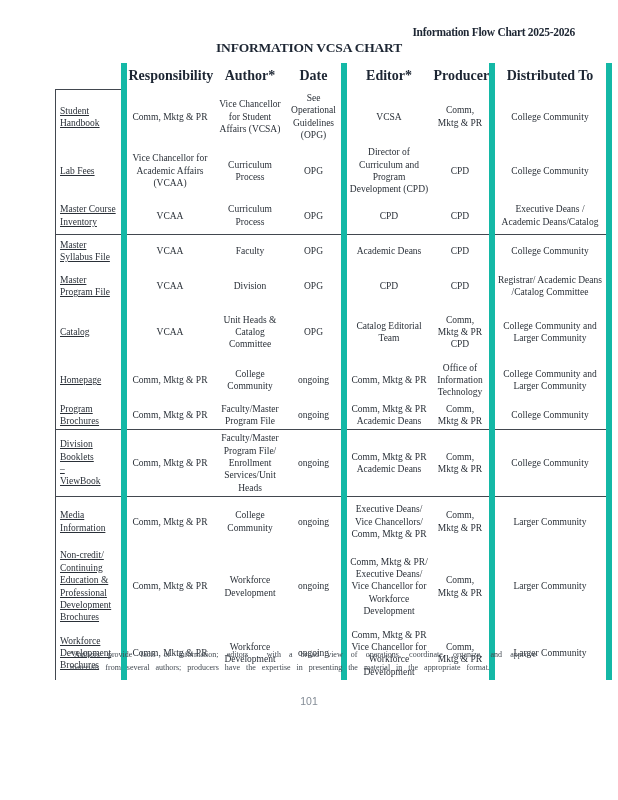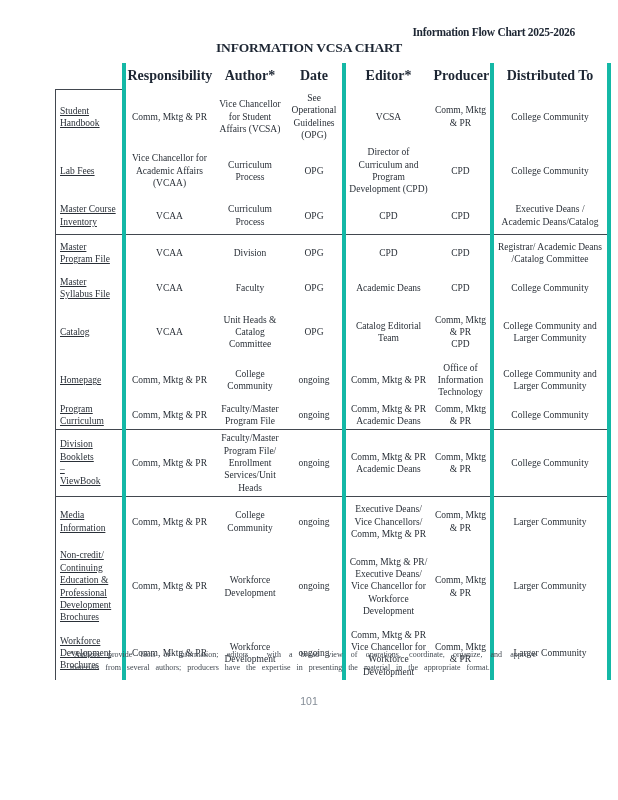--- a/index.html
+++ b/index.html
@@ -33,21 +33,21 @@
   th, td {
     vertical-align:middle; text-align:center;
     padding:2px 3px; white-space:pre-line;
     overflow:hidden; font-weight:normal;
   }
   thead th {
     font-weight:bold; font-size:14px; color:#1d2633;
     padding:4px 2px; height:25px;
   }
   
-  .c0, .c3, .c5, .c6 { border-right:4px solid #14b8a6; }
+  .c0, .c3, .c5, .c6 { border-right:6px solid #14b8a6; }
   tbody .c0 { border-left:1px solid #42474f;text-decoration:underline; }
   thead .c0 { border-bottom:1px solid #42474f; }
   
   tbody.sep tr:first-child td { border-top:1px solid #42474f; }
   td.label-cell { text-align:left; padding-left:4px; }
   .footnote {
     position:absolute; top:649px; left:70px; width:466px;
     font-size:8px; line-height:1.6; color:#434a52;
     text-align:justify; word-spacing:4px;
   }
@@ -110,37 +110,37 @@
           <td class="c0 label-cell">Master Course Inventory</td>
           <td class="c1">VCAA</td>
           <td class="c2">Curriculum Process</td>
           <td class="c3">OPG</td>
           <td class="c4">CPD</td>
           <td class="c5">CPD</td>
           <td class="c6">Executive Deans / Academic Deans/Catalog</td>
         </tr>
       </tbody>
       <tbody class="sep">
+        <tr style="height: 33px;">
+          <td class="c0 label-cell">Master Syllabus File</td>
+          <td class="c1">VCAA</td>
+          <td class="c2">Faculty</td>
+          <td class="c3">OPG</td>
+          <td class="c4">Academic Deans</td>
+          <td class="c5">CPD</td>
+          <td class="c6">College Community</td>
+        </tr>
         <tr style="height: 37px;">
           <td class="c0 label-cell">Master Program File</td>
           <td class="c1">VCAA</td>
           <td class="c2">Division</td>
           <td class="c3">OPG</td>
           <td class="c4">CPD</td>
           <td class="c5">CPD</td>
           <td class="c6">Registrar/ Academic Deans /Catalog Committee</td>
-        </tr>
-        <tr style="height: 33px;">
-          <td class="c0 label-cell">Master Syllabus File</td>
-          <td class="c1">VCAA</td>
-          <td class="c2">Faculty</td>
-          <td class="c3">OPG</td>
-          <td class="c4">Academic Deans</td>
-          <td class="c5">CPD</td>
-          <td class="c6">College Community</td>
         </tr>
         <tr style="height: 55px;">
           <td class="c0 label-cell">Catalog</td>
           <td class="c1">VCAA</td>
           <td class="c2">Unit Heads &amp; Catalog Committee</td>
           <td class="c3">OPG</td>
           <td class="c4">Catalog Editorial Team</td>
           <td class="c5">Comm, Mktg &amp; PR
 CPD</td>
           <td class="c6">College Community and Larger Community</td>
@@ -148,21 +148,21 @@
         <tr style="height: 30px;">
           <td class="c0 label-cell">Homepage</td>
           <td class="c1">Comm, Mktg &amp; PR</td>
           <td class="c2">College Community</td>
           <td class="c3">ongoing</td>
           <td class="c4">Comm, Mktg &amp; PR</td>
           <td class="c5">Office of Information Technology</td>
           <td class="c6">College Community and Larger Community</td>
         </tr>
         <tr style="height: 26px;">
-          <td class="c0 label-cell">Program Curriculum</td>
+          <td class="c0 label-cell">Program Brochures</td>
           <td class="c1">Comm, Mktg &amp; PR</td>
           <td class="c2">Faculty/Master Program File</td>
           <td class="c3">ongoing</td>
           <td class="c4">Comm, Mktg &amp; PR
 Academic Deans</td>
           <td class="c5">Comm, Mktg &amp; PR</td>
           <td class="c6">College Community</td>
         </tr>
       </tbody>
       <tbody class="sep">

